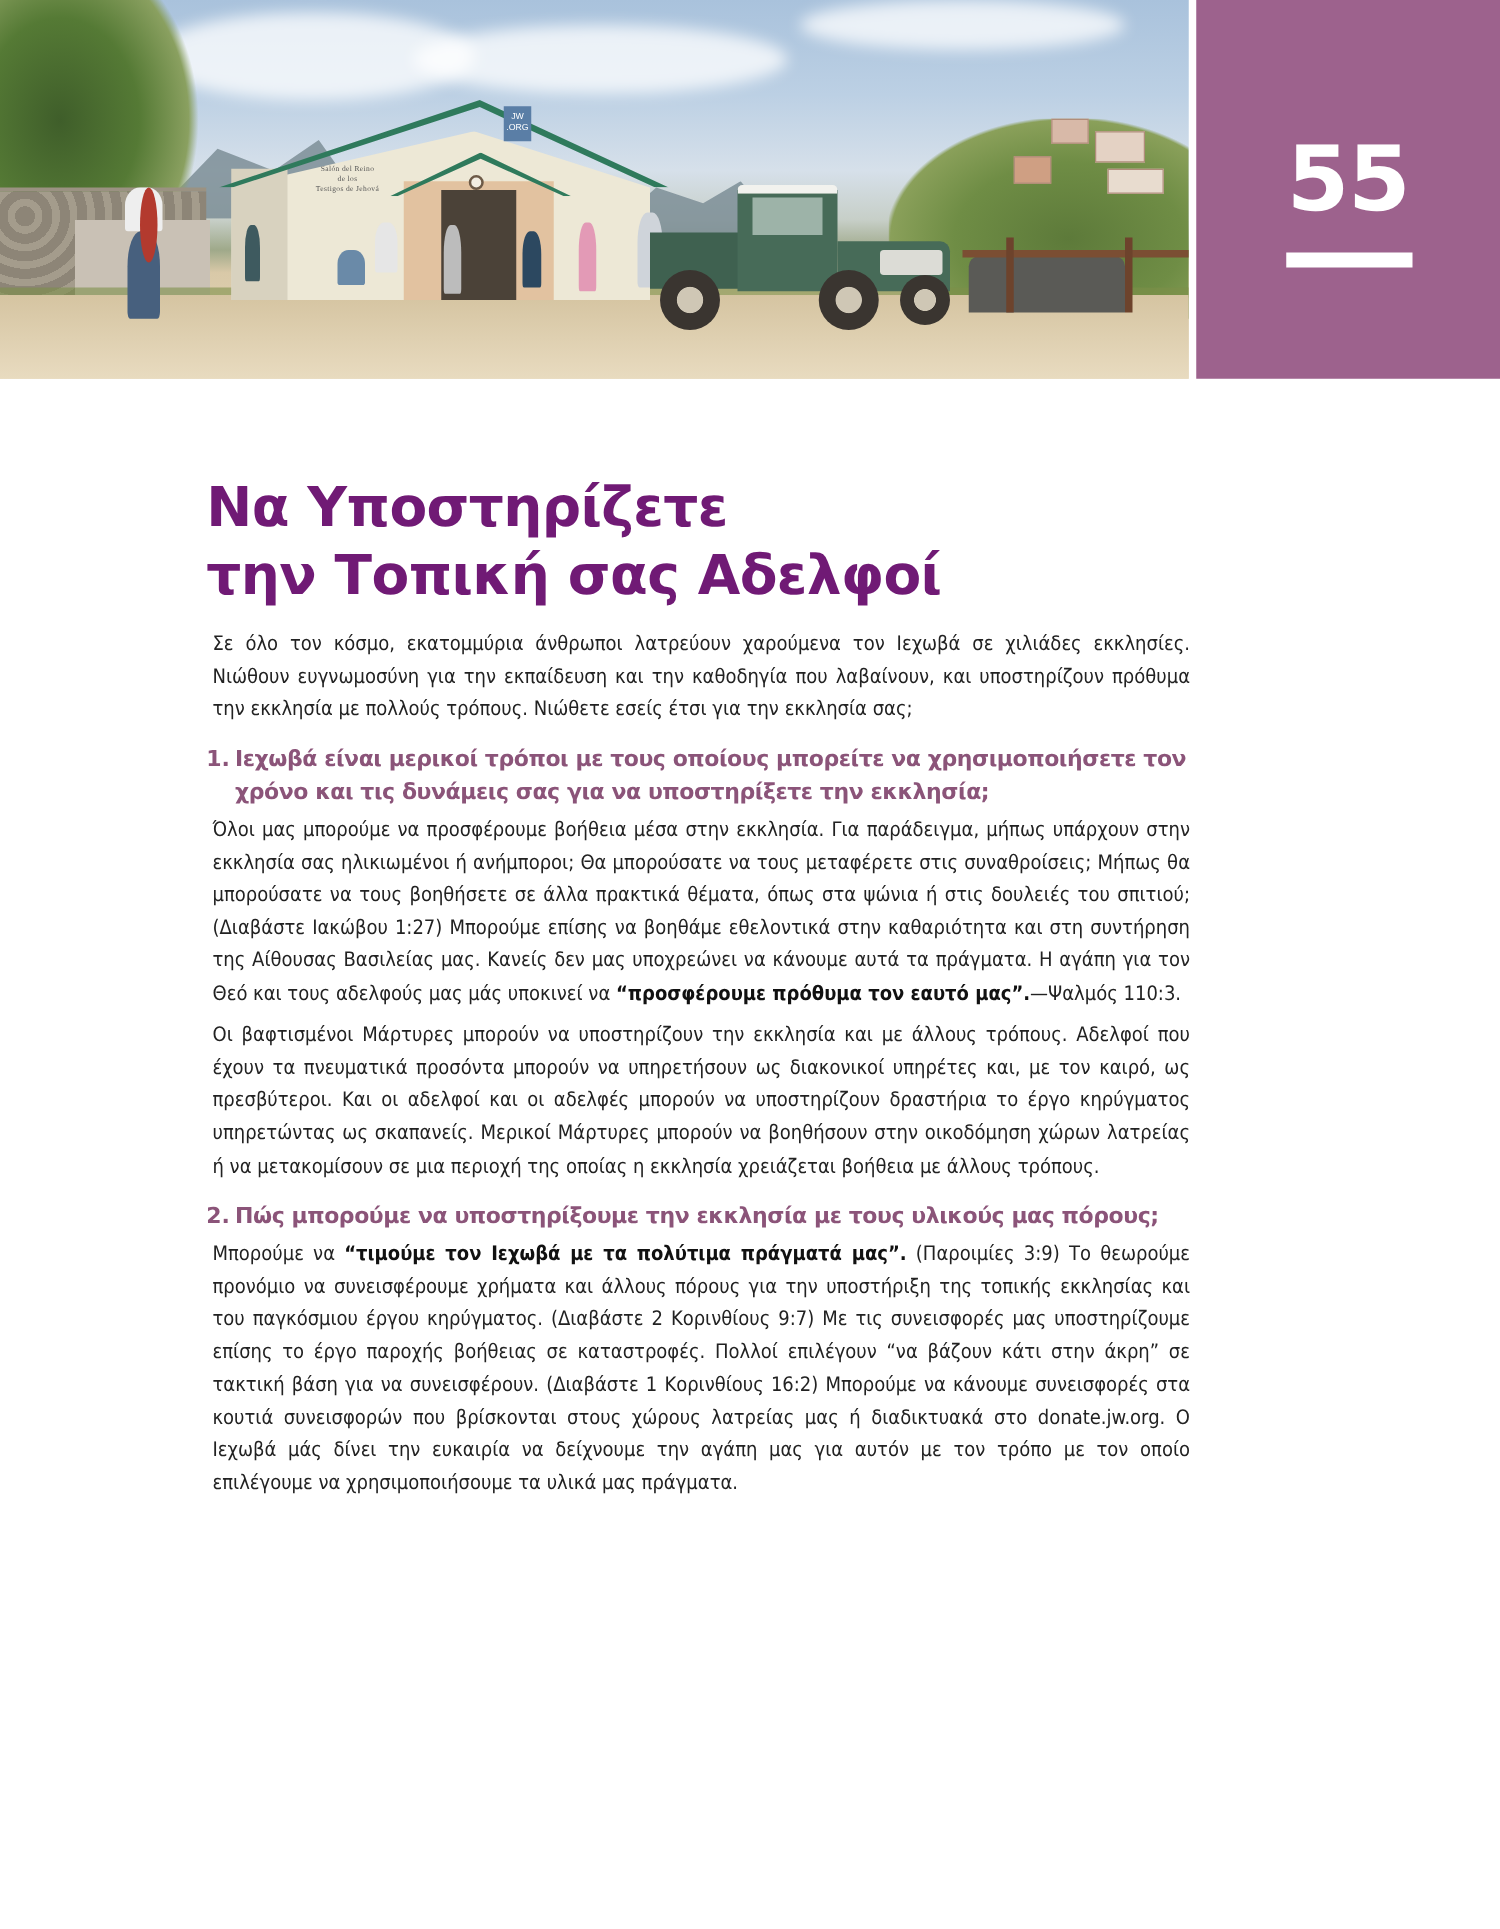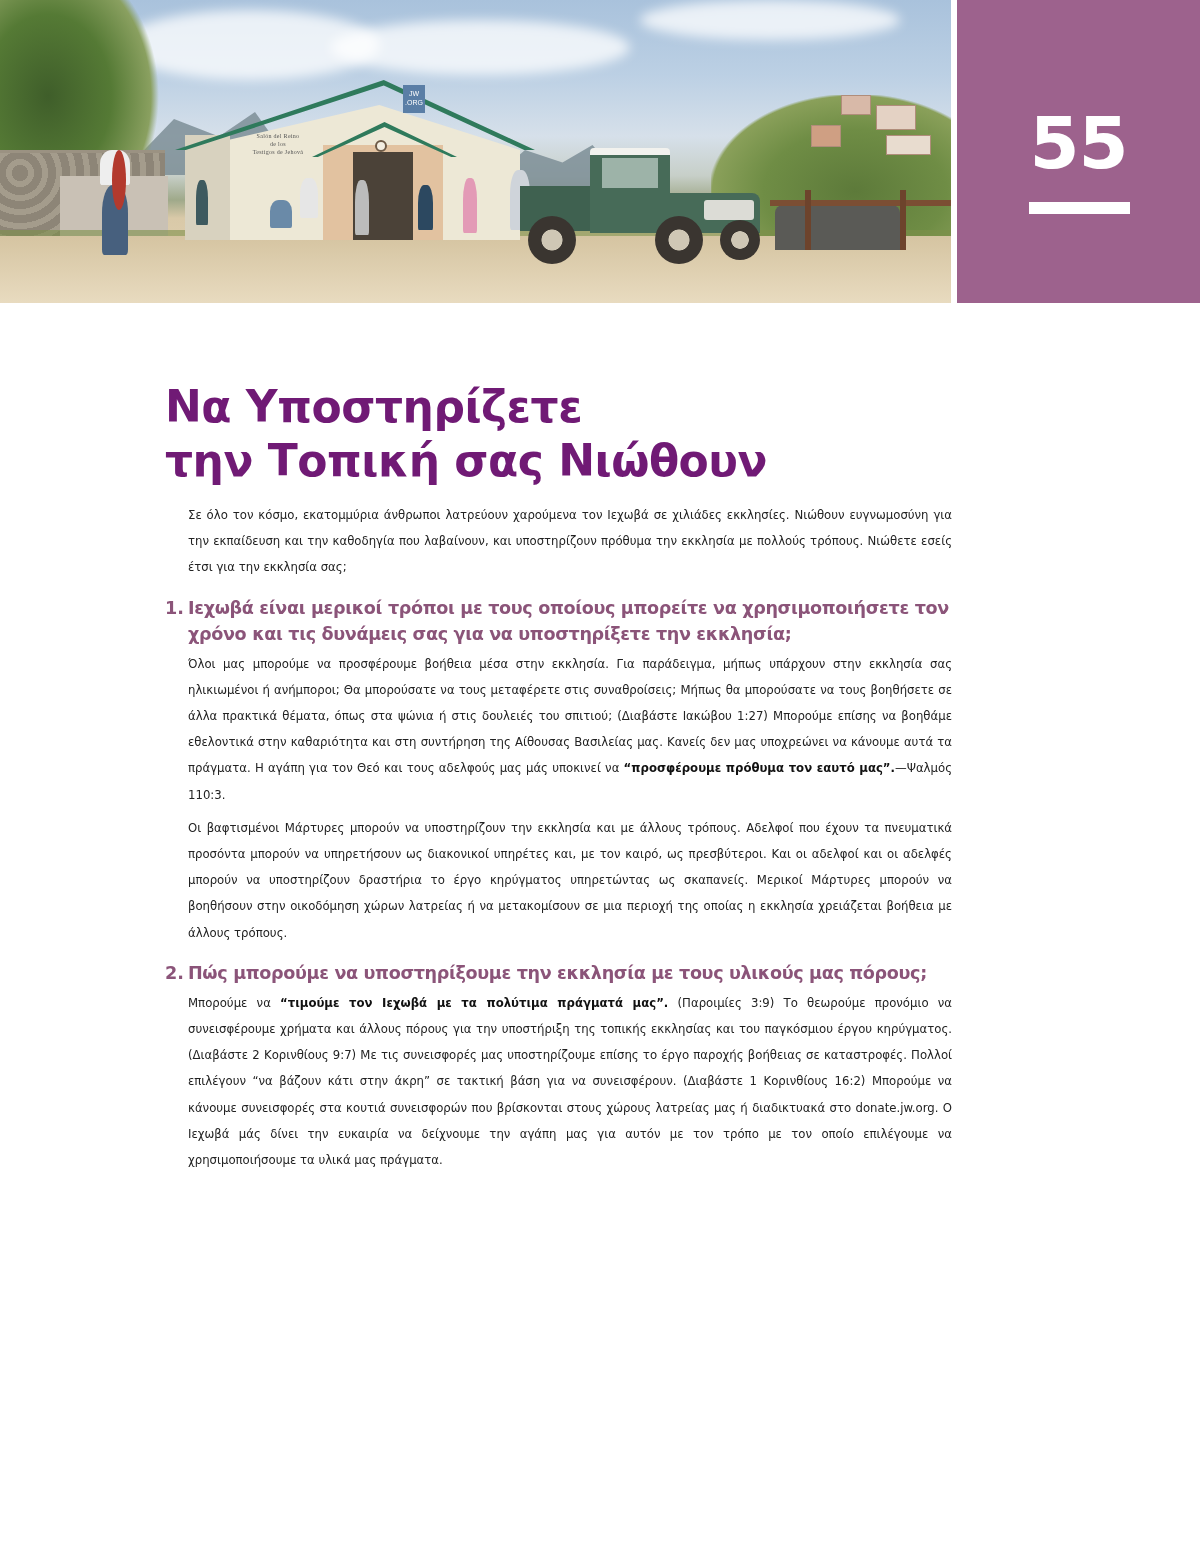--- a/index.html
+++ b/index.html
@@ -64,21 +64,21 @@
   
   .page-title {
     position: absolute; left: 165px; top: 356px; width: 700px;
     font-family: "DejaVu Sans", sans-serif; font-weight: bold; font-size: 44px; line-height: 54px; color: #701a75; letter-spacing: -0.5px; margin-top: 24px;
   }
 
   
   .content { position: absolute; left: 165px; top: 502px; width: 787px; }
   .para {
     font-family: "DejaVu Sans Condensed", "DejaVu Sans", sans-serif; font-stretch: condensed;
-    font-size: 13px; line-height: 26.2px; color: #222222; text-align: justify; margin-left: 23px;
+    font-size: 16px; line-height: 26.2px; color: #222222; text-align: justify; margin-left: 5px;
   }
   .para b { font-weight: bold; color: #111; }
   .question {
     display: flex; font-family: "DejaVu Sans", sans-serif; font-weight: bold; font-size: 17.6px; line-height: 26px;
     color: #8b5479; margin-top: 14px; margin-bottom: 4px;
   }
   .question .qnum { width: 23px; flex: 0 0 23px; }
   .question .qtext { flex: 1; letter-spacing: -0.35px; }
   .para + .para { margin-top: 7px; }
 </style>
@@ -151,21 +151,21 @@
   <div class="fence-post" style="left:900px;"></div>
 </div>
 
 <div class="chapter-block">
   <div class="chapter-number">55</div>
   <div class="chapter-rule"></div>
 </div>
 
 <h1 class="page-title">
   <div>Να Υποστηρίζετε</div>
-  <div>την Τοπική σας Νιώθουν</div>
+  <div>την Τοπική σας Αδελφοί</div>
 </h1>
 
 <div class="content">
   <p class="para">Σε όλο τον κόσμο, εκατομμύρια άνθρωποι λατρεύουν χαρούμενα τον Ιεχωβά σε χιλιάδες εκκλησίες. Νιώθουν ευγνωμοσύνη για την εκπαίδευση και την καθοδηγία που λαβαίνουν, και υποστηρίζουν πρόθυμα την εκκλησία με πολλούς τρόπους. Νιώθετε εσείς έτσι για την εκκλησία σας;</p>
 
   <div class="question">
     <span class="qnum">1.</span>
     <span class="qtext">Ιεχωβά είναι μερικοί τρόποι με τους οποίους μπορείτε να χρησιμοποιήσετε τον χρόνο και τις δυνάμεις σας για να υποστηρίξετε την εκκλησία;</span>
   </div>
   <p class="para"><span>Όλοι μας μπορούμε να προσφέρουμε βοήθεια μέσα στην εκκλησία. Για παράδειγμα, μήπως υπάρχουν στην εκκλησία σας ηλικιωμένοι ή ανήμποροι; Θα μπορούσατε να τους μεταφέρετε στις συναθροίσεις; Μήπως θα μπορούσατε να τους βοηθήσετε σε άλλα πρακτικά θέματα, όπως στα ψώνια ή στις δουλειές του σπιτιού; (Διαβάστε Ιακώβου 1:27) Μπορούμε επίσης να βοηθάμε εθελοντικά στην καθαριότητα και στη συντήρηση της Αίθουσας Βασιλείας μας. Κανείς δεν μας υποχρεώνει να κάνουμε αυτά τα πράγματα. Η αγάπη για τον Θεό και τους αδελφούς μας μάς υποκινεί να </span><b>“προσφέρουμε πρόθυμα τον εαυτό μας”.</b><span>—Ψαλμός 110:3.</span></p>

